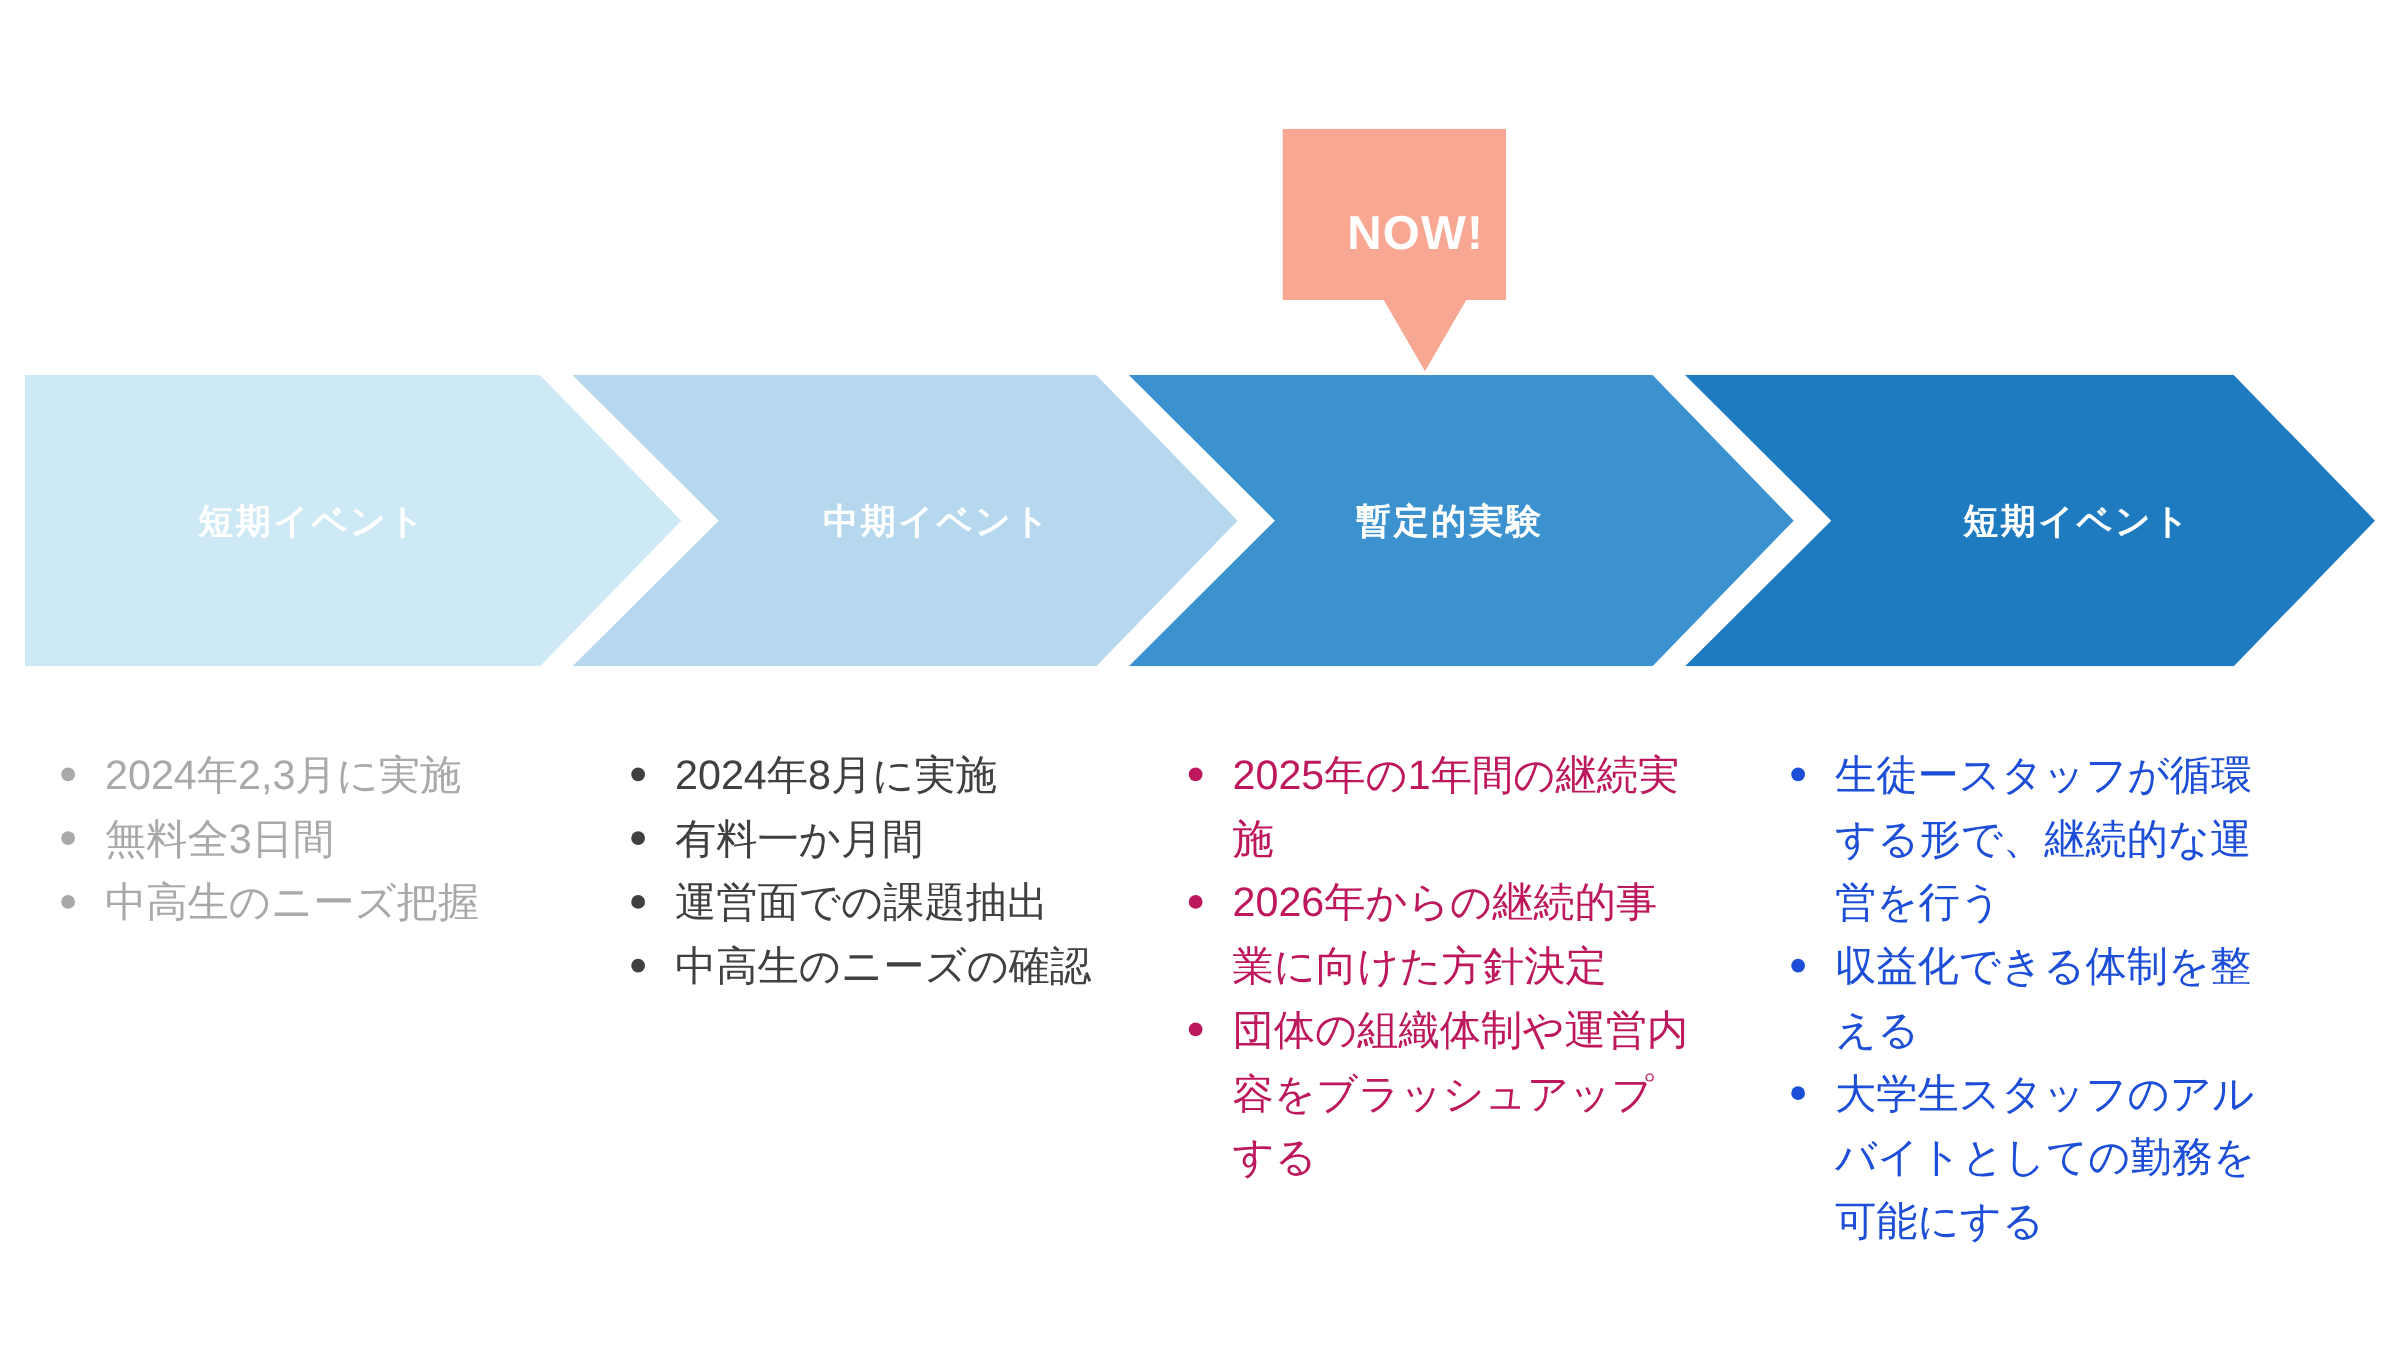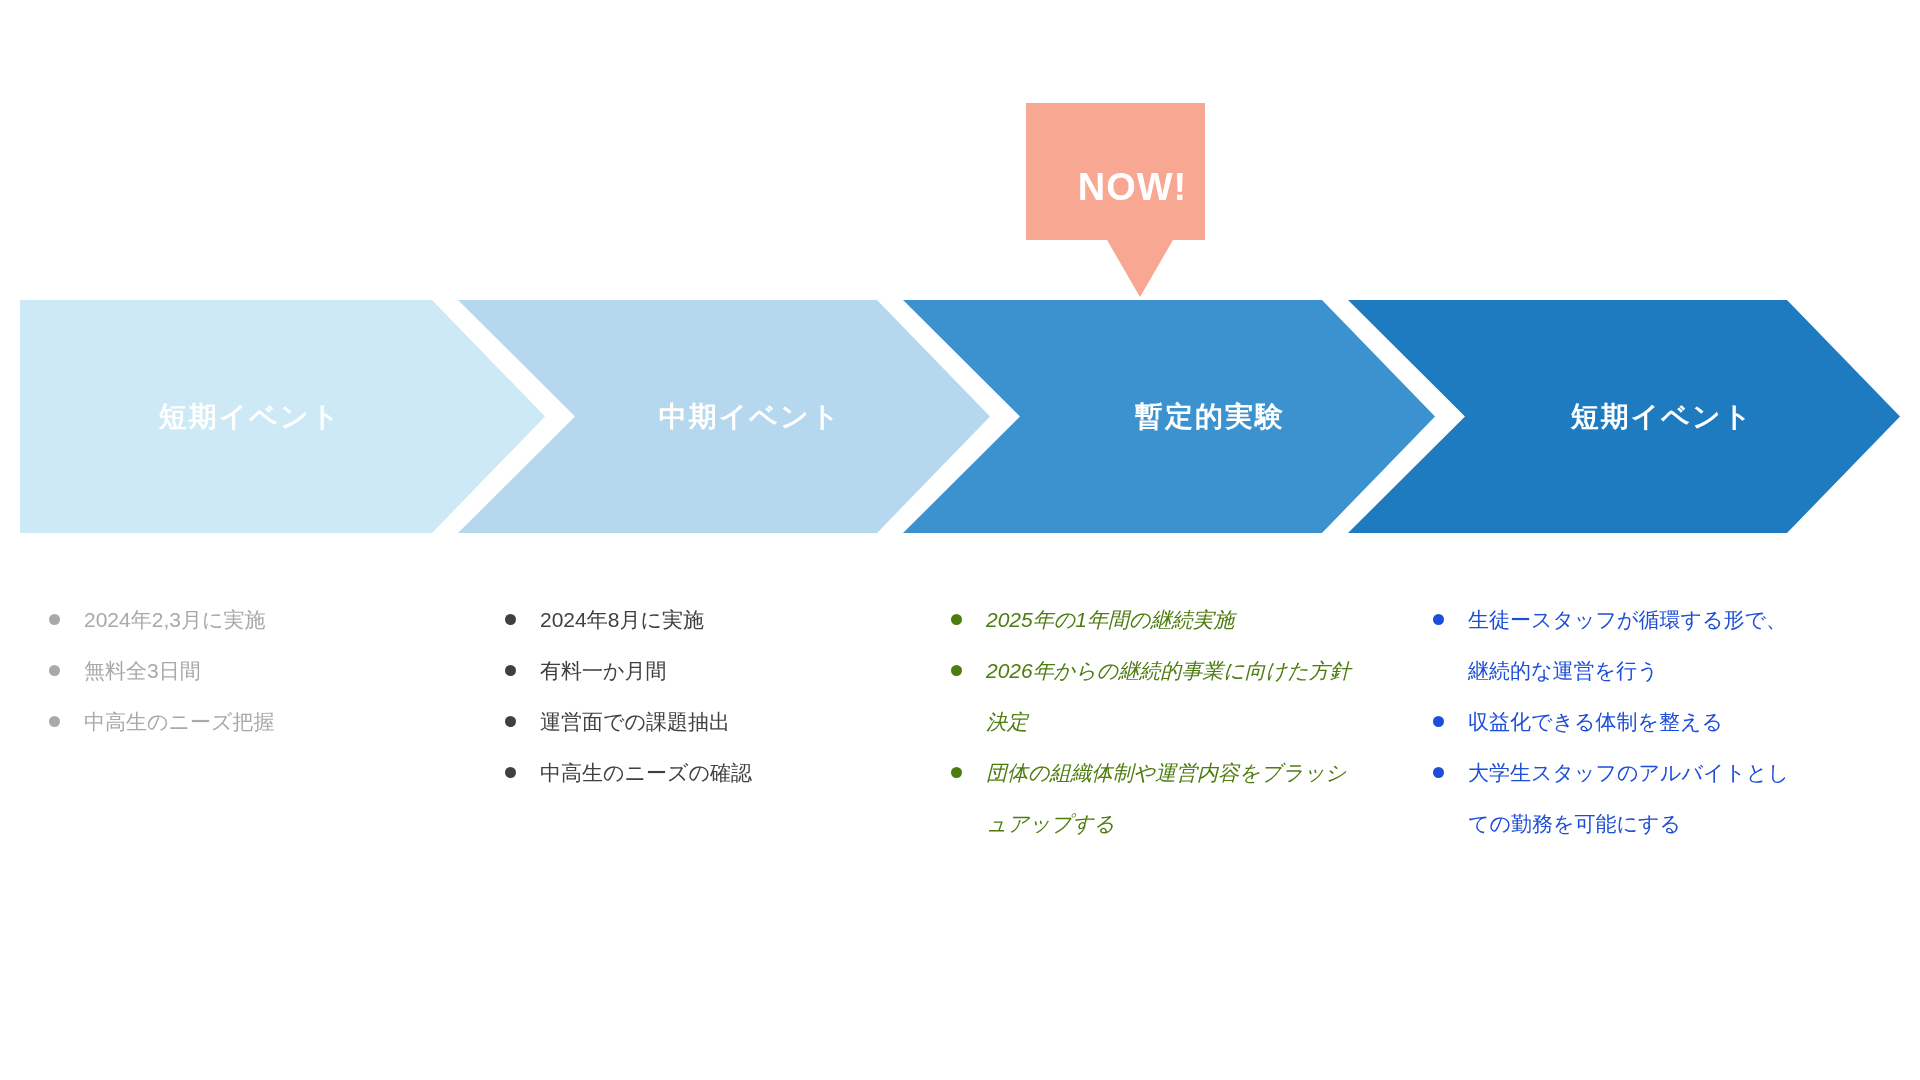--- a/index.html
+++ b/index.html
@@ -24,27 +24,27 @@
   .band-svg{left:0;top:300px;width:1920px;height:233px;}
 
   
   .stage-label{
     transform:translate(-50%,-50%);
     color:#ffffff;font-size:28px;font-weight:bold;
     white-space:nowrap;letter-spacing:2px;
   }
   .stage-label.s1{left:250px;top:417px;}
   .stage-label.s2{left:750px;top:417px;}
-  .stage-label.s3{left:1210px;top:417px;}
+  .stage-label.s3{left:1160px;top:417px;}
   .stage-label.s4{left:1662px;top:417px;}
 
   
   ul.stage-list{
     margin:0;padding:0;list-style:none;
-    font-size:21px;line-height:51px;
+    font-size:33px;line-height:51px;
   }
   ul.stage-list li{
     position:relative;
     padding-left:38px;
   }
   ul.stage-list li::before{
     content:"";
     position:absolute;left:3px;top:20px;
     width:11px;height:11px;border-radius:50%;
     background:currentColor;
@@ -80,21 +80,21 @@
   <li>中高生のニーズ把握</li>
 </ul>
 
 <ul class="abs stage-list list-2" style="color: #404040;">
   <li>2024年8月に実施</li>
   <li>有料一か月間</li>
   <li>運営面での課題抽出</li>
   <li>中高生のニーズの確認</li>
 </ul>
 
-<ul class="abs stage-list list-3" style="color: #4d7c0f; font-style: italic;">
+<ul class="abs stage-list list-3" style="color: #be185d;">
   <li>2025年の1年間の継続実施</li>
   <li>2026年からの継続的事業に向けた方針決定</li>
   <li>団体の組織体制や運営内容をブラッシュアップする</li>
 </ul>
 
 <ul class="abs stage-list list-4" style="color: #1d4ed8;">
   <li>生徒ースタッフが循環する形で、継続的な運営を行う</li>
   <li>収益化できる体制を整える</li>
   <li>大学生スタッフのアルバイトとしての勤務を可能にする</li>
 </ul>

